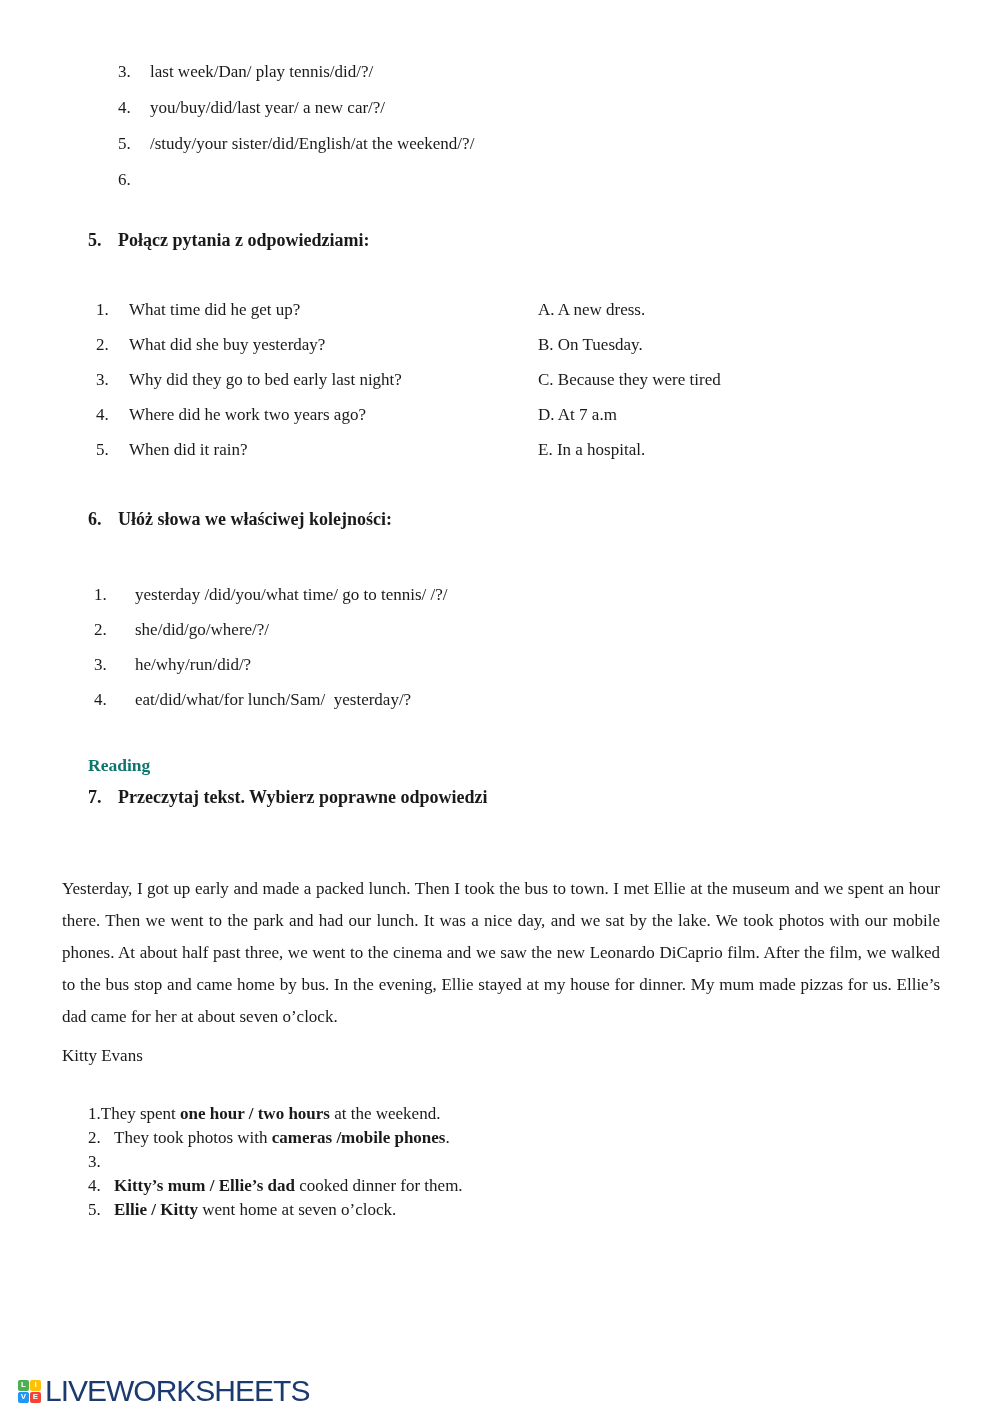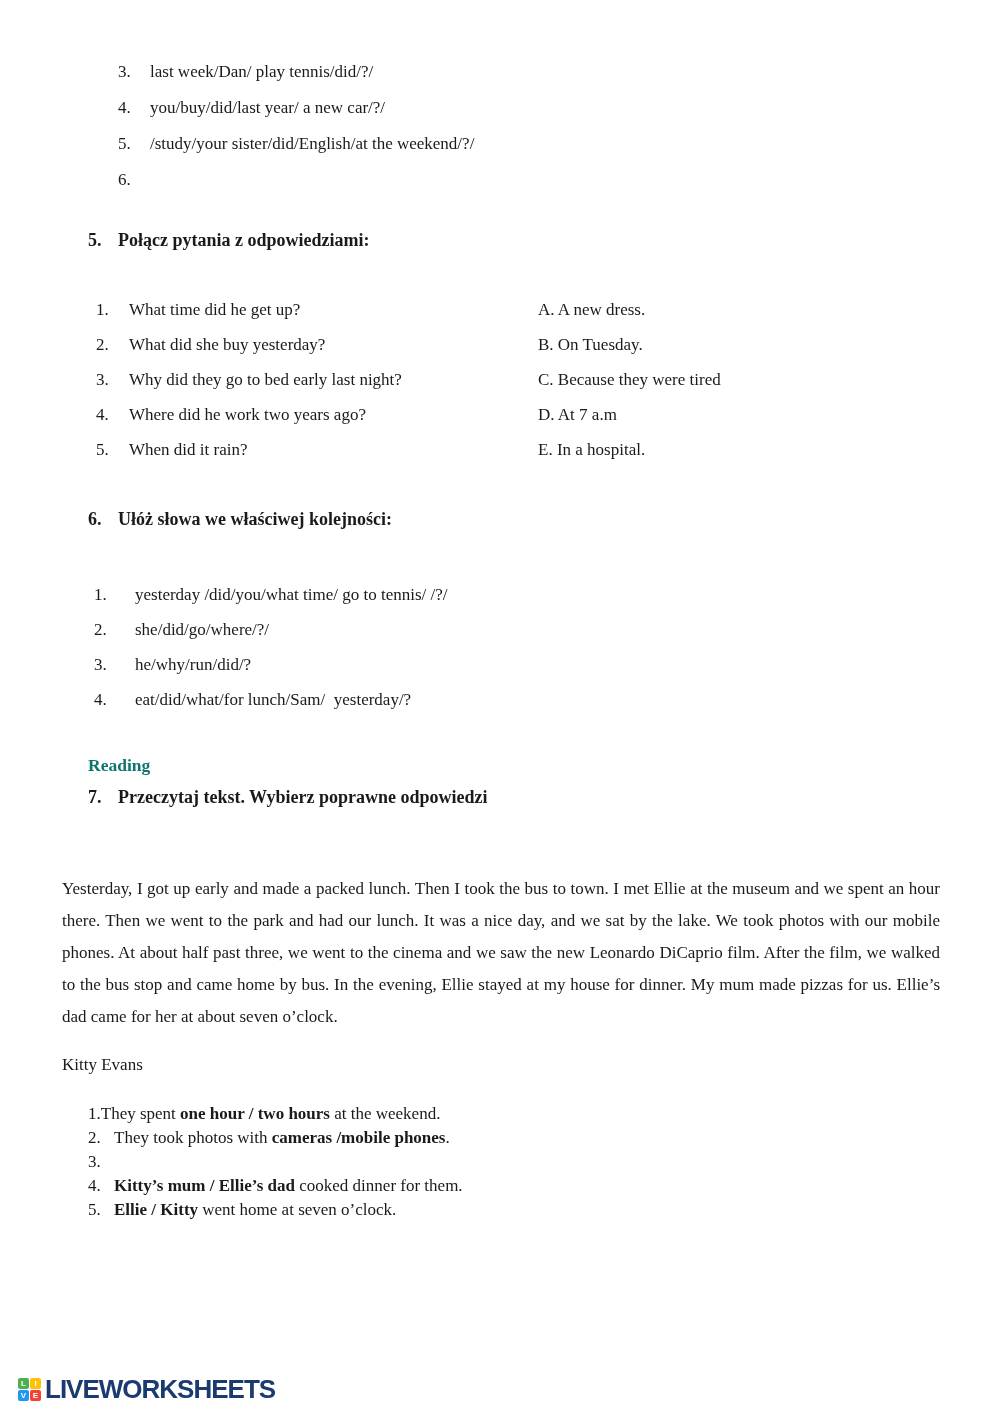--- a/index.html
+++ b/index.html
@@ -33,21 +33,21 @@
 
   
   .ex6-items{top:577px;left:94px;line-height:35px;}
   .ex6-items .row{display:flex;}
   .ex6-items .num{width:41px;flex:0 0 41px;}
 
   
   .reading-label{top:755px;left:88px;font-weight:bold;color:#0f766e;font-size:17.5px;}
   .ex7-h{top:787px;left:88px;}
   .passage{top:873px;left:62px;width:878px;line-height:32px;text-align:justify;}
-  .author{margin-top:16px;}
+  .author{margin-top:7px;}
 
   
   .example{top:1058px;left:62px;font-size:17px;}
   .choice-bold{font-weight:bold;}
   .circle{
     display:inline-block;
     border:1.6px solid #1a1a1a;
     border-radius:50%;
     padding:1px 8px 2px 8px;
     margin:-2px 1px -2px -7px;
@@ -66,21 +66,21 @@
     display:grid;grid-template-columns:11px 11px;grid-template-rows:11px 11px;
     gap:1px;margin-right:4px;
   }
   .tile{
     border-radius:2px;color:#fff;
     font-family:"Liberation Sans",sans-serif;font-size:8px;font-weight:bold;
     display:flex;align-items:center;justify-content:center;line-height:1;
   }
   .wordmark{
     font-family:"Liberation Sans","DejaVu Sans",sans-serif;
-    font-weight:700;font-size:26px;letter-spacing:-1px;
+    font-weight:400;font-size:30px;letter-spacing:-1px;
   }
 </style>
 </head>
 <body>
 
 <div class="page">
 
   <div class="abs top-list">
     <div class="row">
       <span class="num">3.</span>

